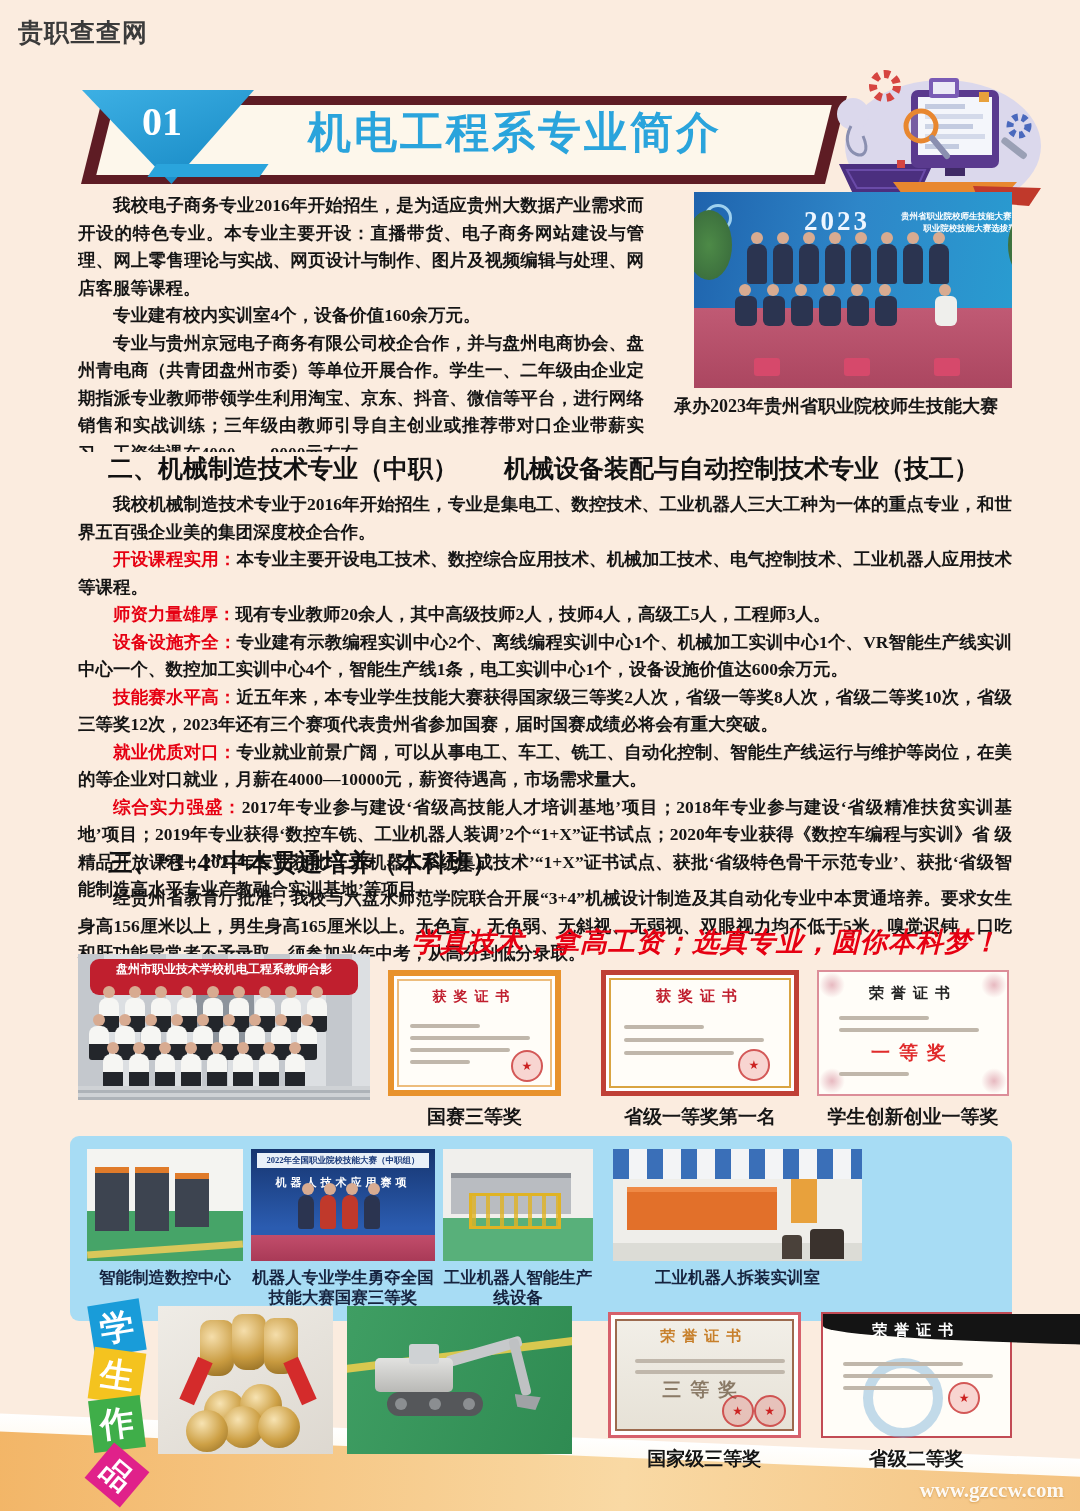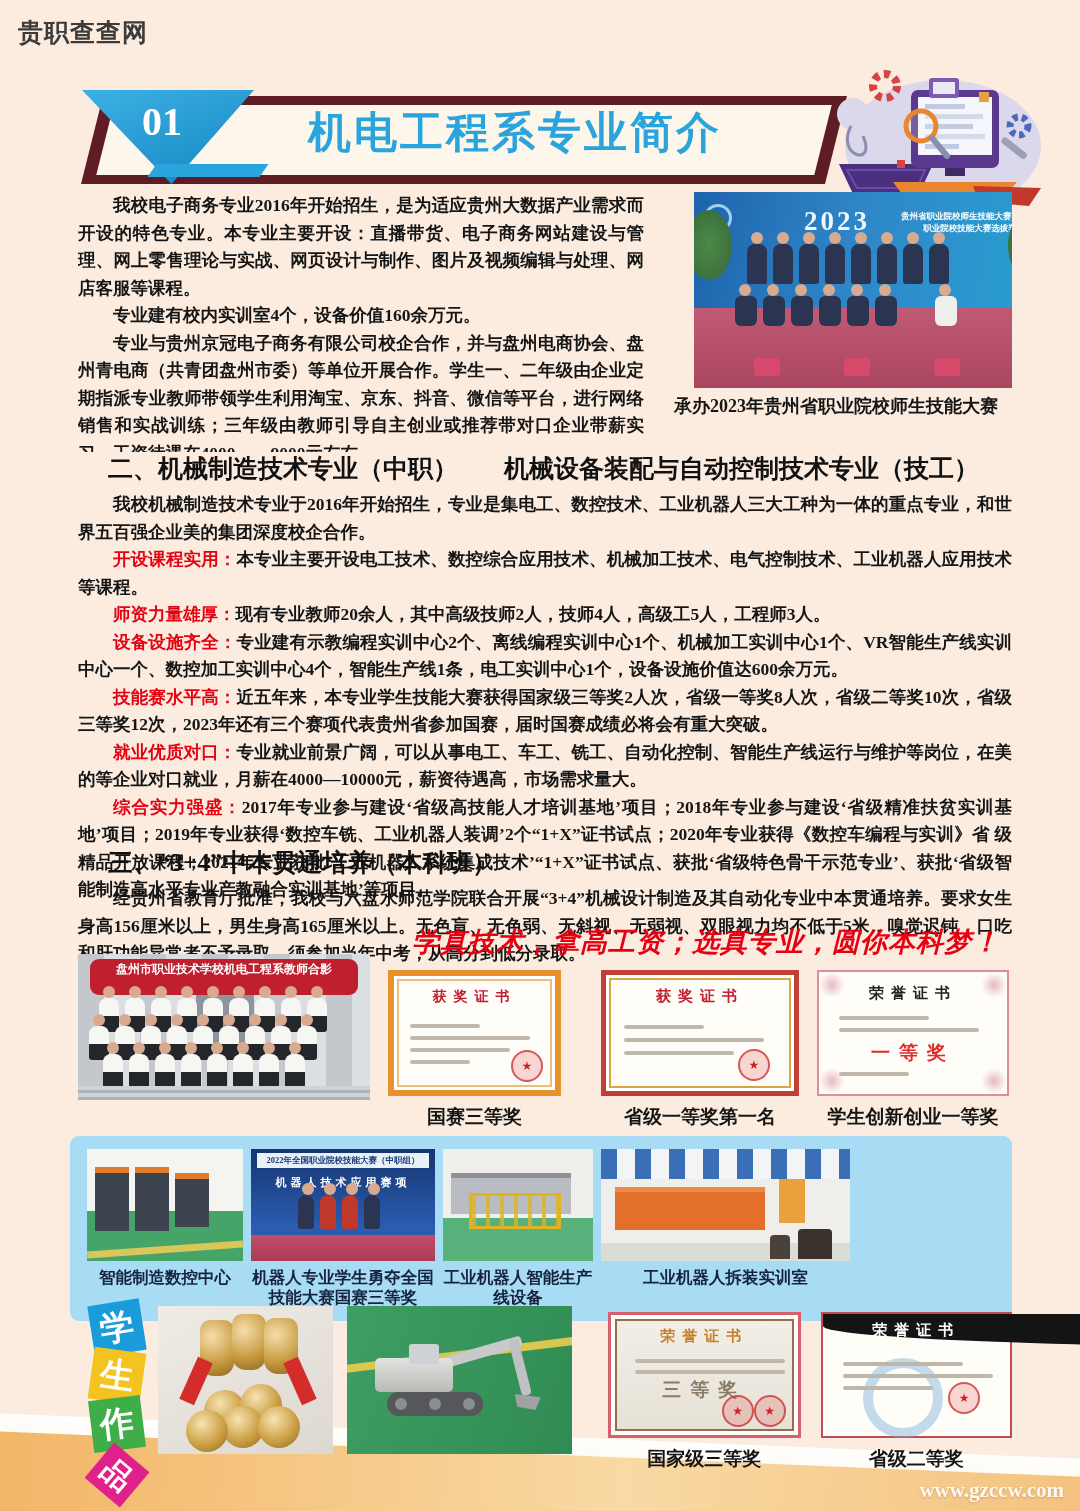--- a/index.html
+++ b/index.html
@@ -299,21 +299,21 @@
         <div class="b1">2022年全国职业院校技能大赛（中职组）</div>
         <div class="b2">机器人技术应用赛项</div>
         <div class="prow" style="left:44px;top:46px;"><span class="pp" style="width:16px;height:34px;"></span><span class="pp r" style="width:16px;height:34px;"></span><span class="pp r" style="width:16px;height:34px;"></span><span class="pp" style="width:16px;height:34px;"></span></div>
         <div class="fl"></div>
       </div>
       <figcaption class="gcap">
         <div>机器人专业学生勇夺全国</div>
         <div>技能大赛国赛三等奖</div>
       </figcaption>
     </figure>
-    <figure style="width:150px;margin:0 0 0 8px;">
+    <figure style="width:150px;margin:0 12px 0 8px;">
       <div class="ph ph-line">
         <div class="mach"></div>
         <div class="fence"></div>
       </div>
       <figcaption class="gcap">工业机器人智能生产线设备</figcaption>
     </figure>
     <figure style="width:249px;margin:0 0 0 8px;">
       <div class="ph ph-dis">
         <div class="cur"></div>
         <div class="m1"></div>

